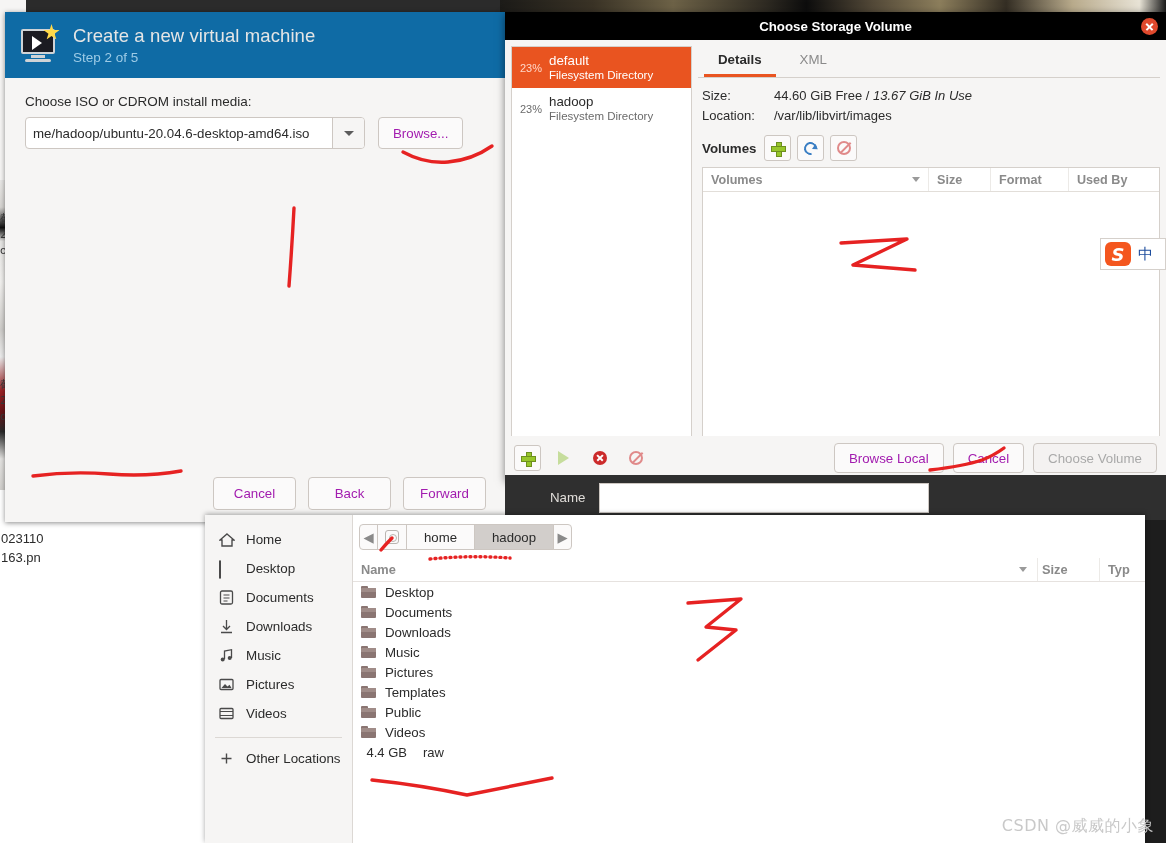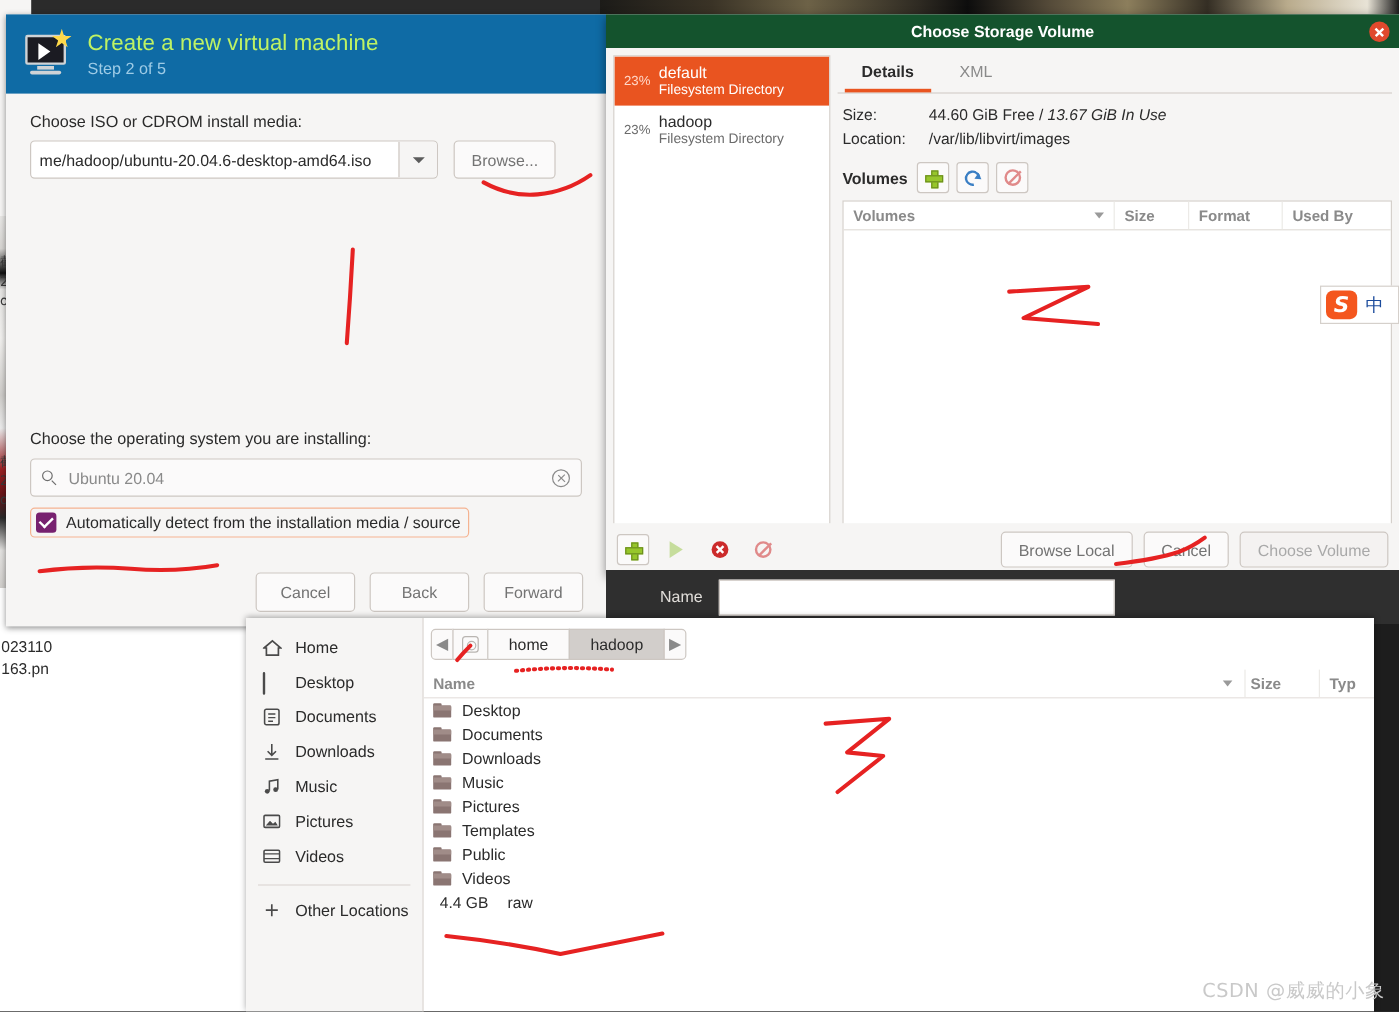--- a/index.html
+++ b/index.html
@@ -71,41 +71,41 @@
     position: absolute; left: 12px; top: 28px; width: 14px; height: 3px; background: #cfd3d6;
   }
   .vm-icon .base {
     position: absolute; left: 6px; top: 32px; width: 26px; height: 3px; background: #cfd3d6; border-radius: 2px;
   }
   .vm-icon .star {
     position: absolute; right: -1px; top: -3px; width: 17px; height: 17px;
     background: #ffd94a; border-radius: 50%;
     clip-path: polygon(50% 0%,61% 35%,98% 35%,68% 57%,79% 91%,50% 70%,21% 91%,32% 57%,2% 35%,39% 35%);
   }
-  .vm-title { color: #bef264; font-size: 18.5px; font-weight: 400; letter-spacing: .1px; }
+  .vm-title { color: #e5e5e5; font-size: 18.5px; font-weight: 400; letter-spacing: .1px; }
   .vm-step { color: #9dcbe6; font-size: 13.5px; margin-top: 3px; }
   .vm-body { padding: 16px 20px 0 20px; position: relative; height: 444px; }
   .vm-label { font-size: 13.5px; color: #2b2b2b; margin-bottom: 8px; }
   .iso-row { display: flex; align-items: stretch; gap: 4px; }
   .iso-combo {
     flex: 0 0 340px; height: 32px; display: flex; border: 1px solid #cdc7c2;
     border-radius: 4px; overflow: hidden; background: #ffffff;
   }
   .iso-text {
     flex: 1; display: flex; align-items: center; padding-left: 7px;
     font-size: 13.3px; color: #2b2b2b; white-space: nowrap; overflow: hidden;
   }
   .iso-arrow {
     width: 32px; border-left: 1px solid #cdc7c2; background: #f6f5f4;
     display: flex; align-items: center; justify-content: center;
   }
   .caret-down { width: 0; height: 0; border-left: 5px solid transparent; border-right: 5px solid transparent; border-top: 5px solid #5c5c5c; }
   .btn {
     height: 32px; border: 1px solid #cdc7c2; border-radius: 4px; background: #fbfafa;
-    font-size: 13.3px; color: #737373; padding: 0 14px; cursor: pointer;
+    font-size: 13.3px; color: #a21caf; padding: 0 14px; cursor: pointer;
     font-family: "Liberation Sans", sans-serif; display: inline-flex; align-items: center; justify-content: center;
   }
   .browse-btn { margin-left: 9px; }
   .os-section { position: absolute; left: 20px; bottom: 74px; width: 460px; }
   .os-label { font-size: 13.5px; color: #2b2b2b; margin-bottom: 9px; }
   .os-search {
     height: 32px; border: 1px solid #cdc7c2; border-radius: 4px; background: #fbfafa;
     display: flex; align-items: center; padding: 0 9px; gap: 9px; margin-bottom: 9px;
   }
   .os-search-text { flex: 1; font-size: 13.3px; color: #8a8a8a; }
@@ -138,21 +138,21 @@
     justify-content: flex-end; gap: 12px; padding-right: 19px;
   }
   .vm-footer .btn { min-width: 83px; height: 33px; }
 
   
   .storage-dlg {
     position: absolute; left: 505px; top: 12px; width: 661px; height: 468px;
     background: #f6f5f4; box-shadow: 0 2px 8px rgba(0,0,0,.5);
   }
   .storage-titlebar {
-    height: 28px; background: #14532d; display: flex; align-items: center; justify-content: center;
+    height: 28px; background: #000000; display: flex; align-items: center; justify-content: center;
     position: relative;
   }
   .storage-title { color: #ffffff; font-size: 13.3px; font-weight: bold; }
   .close-btn {
     position: absolute; right: 8px; top: 6px; width: 17px; height: 17px; border-radius: 50%;
     background: #e0492d; display: flex; align-items: center; justify-content: center; cursor: pointer;
   }
   .close-btn::before, .close-btn::after {
     content: ""; position: absolute; width: 9px; height: 1.7px; background: #fff;
   }
@@ -344,35 +344,20 @@
       <div class="iso-row">
         <div class="iso-combo">
           <div class="iso-text">me/hadoop/ubuntu-20.04.6-desktop-amd64.iso</div>
           <div class="iso-arrow">
             <span class="caret-down"></span>
           </div>
         </div>
         <button class="btn browse-btn">Browse...</button>
       </div>
 
-      <div class="os-section">
-        <div class="os-label">Choose the operating system you are installing:</div>
-        <div class="os-search">
-          <span class="mag">
-              <i></i>
-              <b></b>
-            </span>
-          <span class="os-search-text">Ubuntu 20.04</span>
-          <span class="clear-x"></span>
-        </div>
-        <div class="auto-row">
-          <span class="chk"></span>
-          <span class="auto-text">Automatically detect from the installation media / source</span>
-        </div>
-      </div>
 
       <div class="vm-footer">
         <button class="btn">Cancel</button>
         <button class="btn">Back</button>
         <button class="btn">Forward</button>
       </div>
     </div>
   </div>
 
   <div class="storage-dlg">

